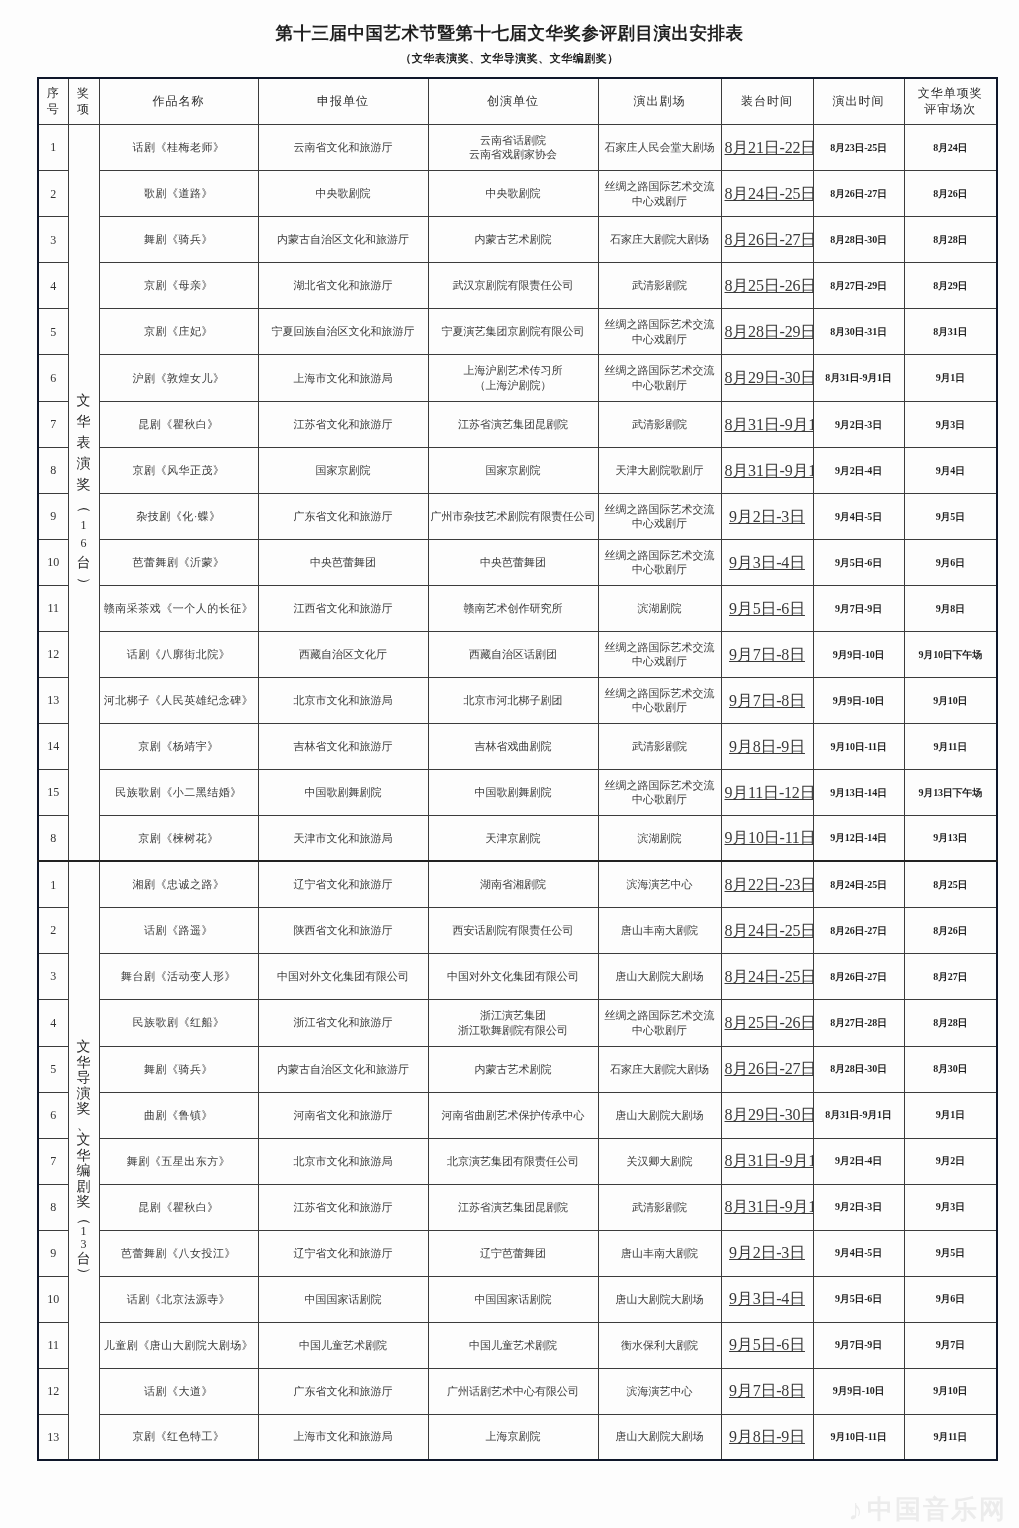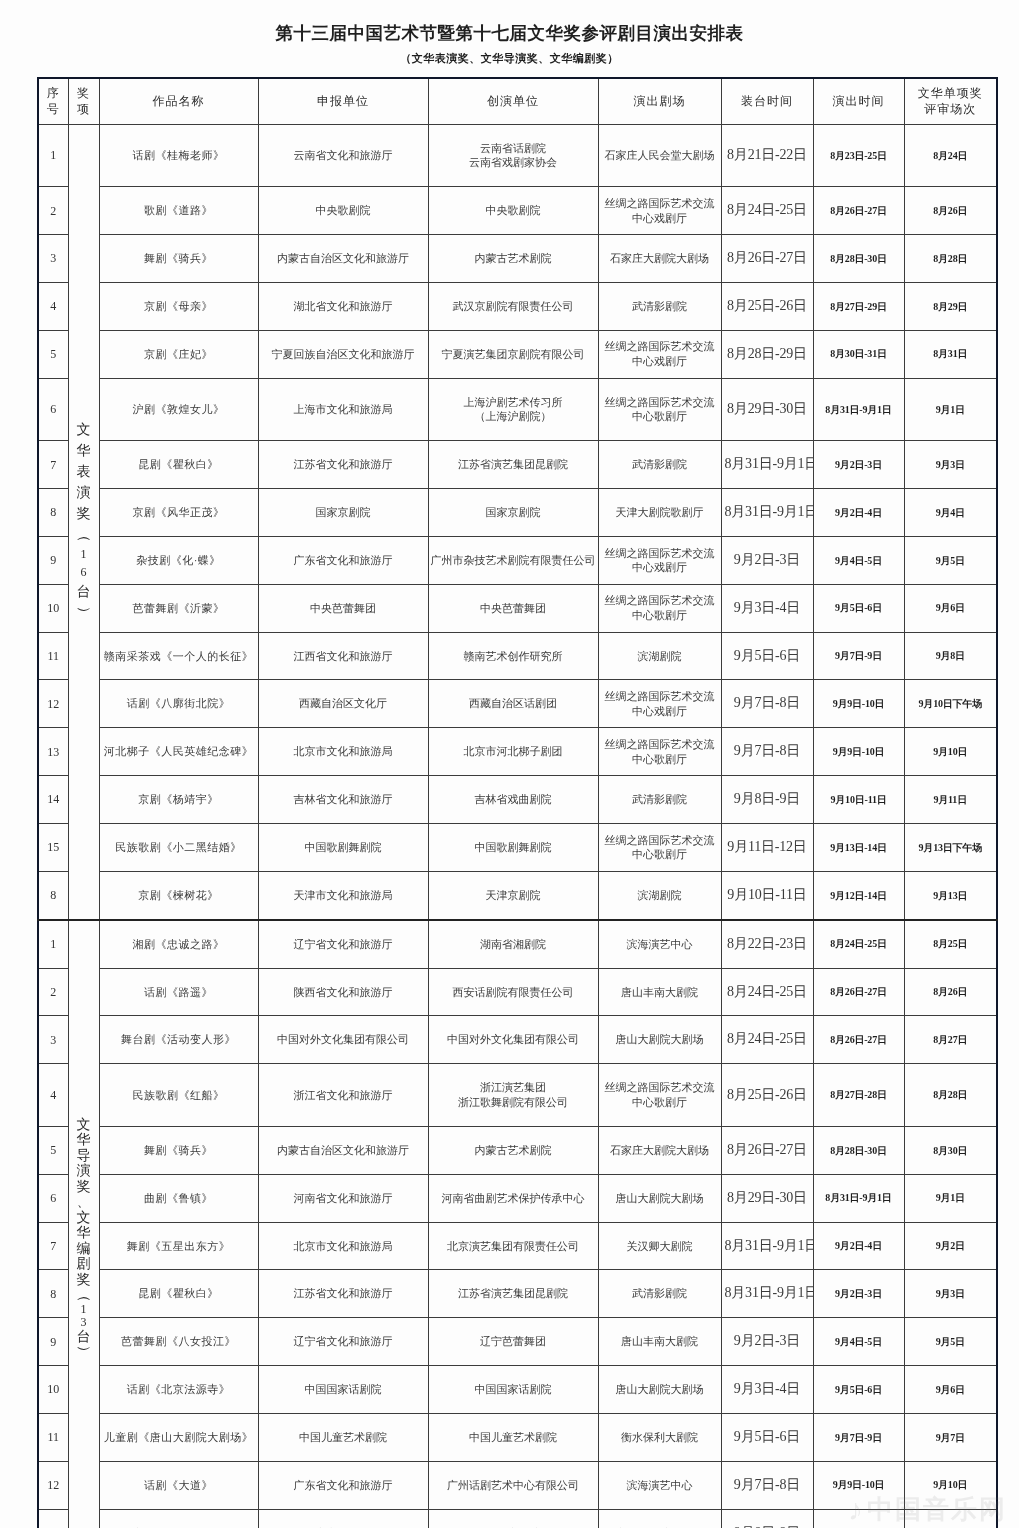--- a/index.html
+++ b/index.html
@@ -41,25 +41,25 @@
     line-height:1.35;
     overflow:hidden;
   }
   .sched thead tr{height:46px;}
   .sched tbody tr{height:46px;}
   .sched th{
     font-size:12px;color:#2c2c2c;font-weight:normal;
     letter-spacing:1px;
   }
   td.col-no{font-size:12px;color:#333;}
-  td.col-setup{white-space:nowrap;font-size:14px;letter-spacing:-0.2px;}
+  td.col-setup{white-space:nowrap;font-size:16px;letter-spacing:-0.2px;text-decoration:underline;}
   td.col-perform,td.col-review{
     white-space:nowrap;font-size:10px;font-weight:bold;color:#1e1e1e;letter-spacing:-0.2px;
   }
-  td.col-creator{padding:16px 1px;}
+  td.col-creator{padding:8px 1px;}
   td.col-work{letter-spacing:0.5px;}
   tr.sec-start td{border-top:2px solid #222;}
   td.award-cell{padding:0;}
   .vlabel{
     display:flex;flex-direction:column;align-items:center;justify-content:center;
     font-size:14px;color:#2c2c2c;line-height:1;
   }
   .vlabel-0{gap:7px;}
   .vlabel-1{gap:1.5px;}
   .vlabel span{display:block;}

